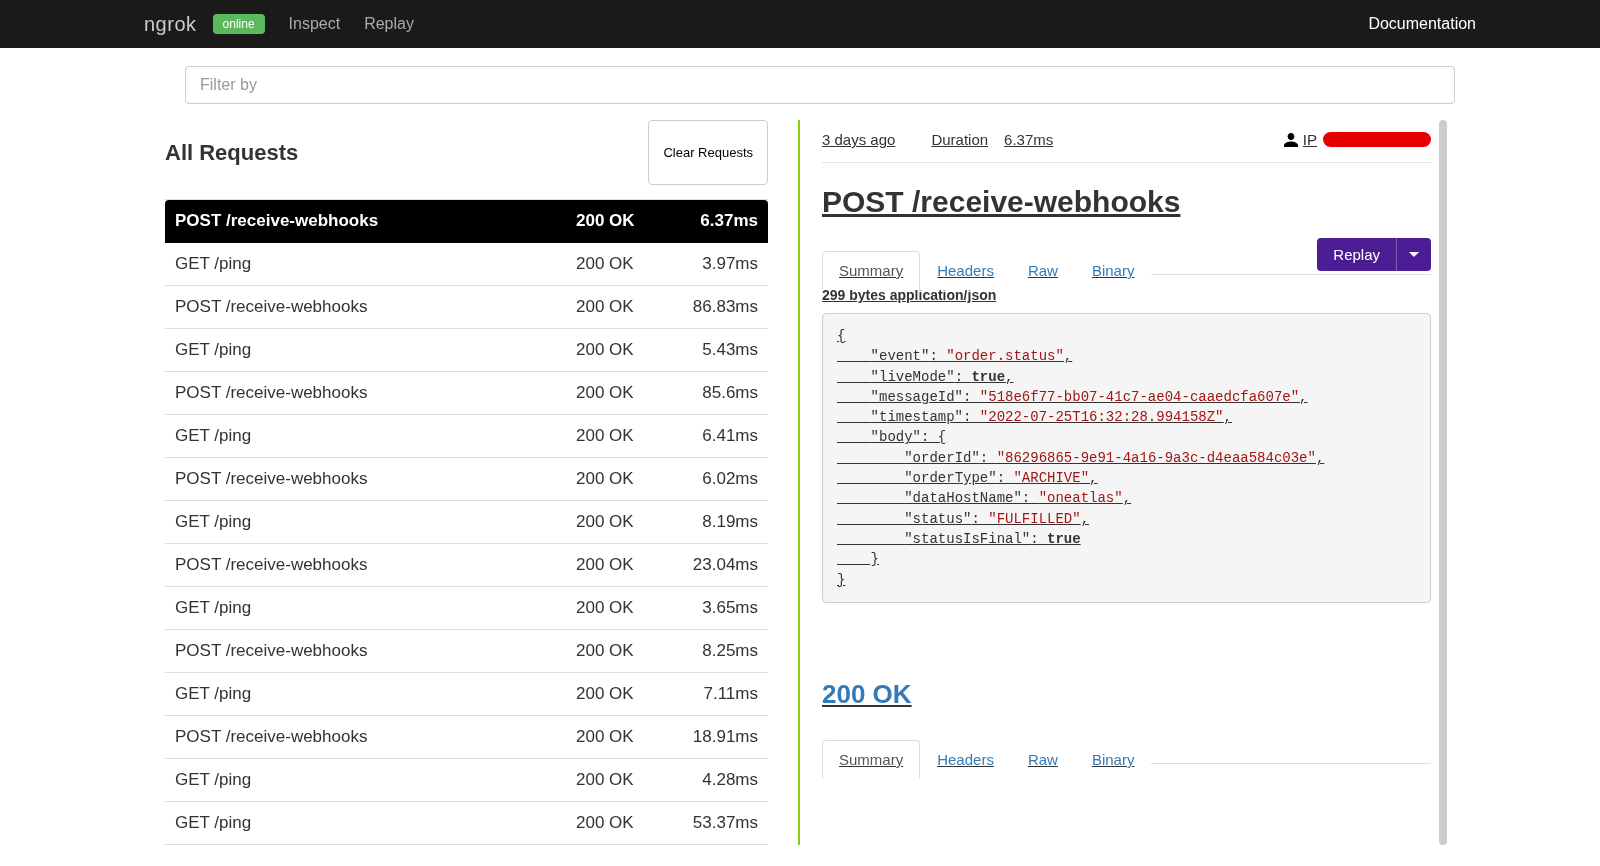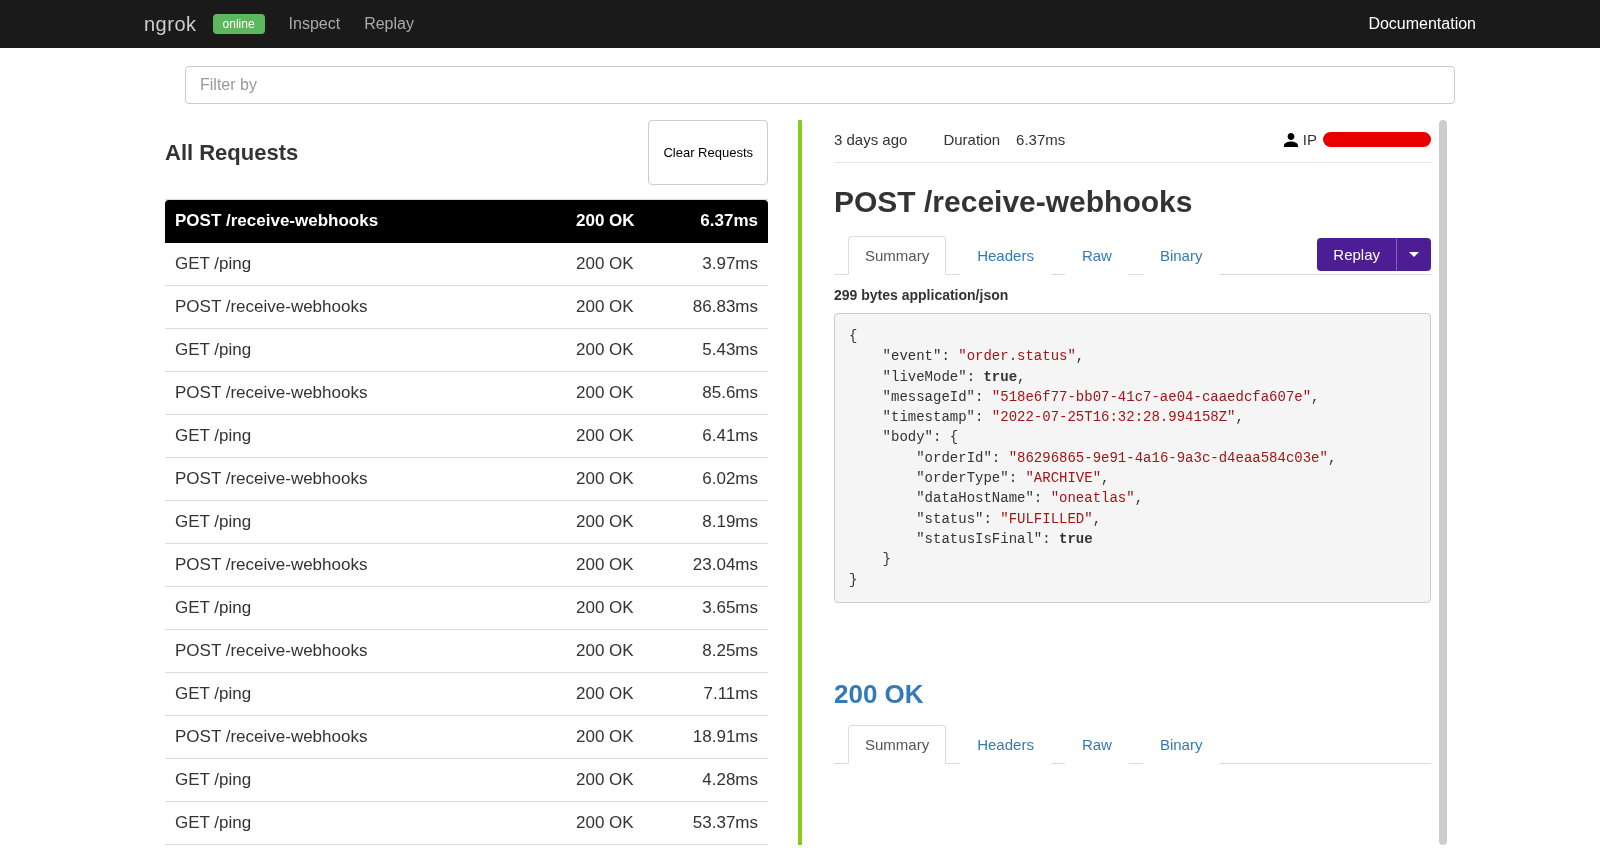--- a/index.html
+++ b/index.html
@@ -10,41 +10,41 @@
 .badge-online { background: #5cb85c; color: #fff; padding: 3px 10px; border-radius: 4px; font-size: 12px; font-weight: 400; margin-left: -8px; }
 .nav-link { color: #aaa; text-decoration: none; font-size: 16px; cursor: pointer; text-align: right; }
 .nav-right { padding-right: 100px; }
 .nav-right .nav-link { color: #fff; }
 .container { max-width: 1270px; margin: 0 auto; padding: 0 0; }
 .filter-wrap { padding: 18px 0 16px 0; }
 .filter-input { width: 100%; padding: 9px 14px; border: 1px solid #ccc; border-radius: 4px; font-size: 16px; color: #555; outline: none; margin-left: 20px; }
 .filter-input::placeholder { color: #999; }
 .content { display: flex; gap: 30px; }
 .left-panel { width: 603px; flex-shrink: 0; }
-.right-panel { flex: 1; min-width: 0; border-left: 4px solid #84cc16; padding-left: 32px; padding-right: 4px; position: relative; }
+.right-panel { flex: 1; min-width: 0; border-left: 2px solid #84cc16; padding-left: 22px; padding-right: 4px; position: relative; text-decoration: underline; }
 .req-header-row { display: flex; align-items: center; justify-content: space-between; margin-bottom: 14px; }
 .req-title { font-size: 22px; font-weight: 700; }
 .btn-clear { background: #fff; border: 1px solid #ccc; border-radius: 4px; padding: 24px 14px; font-size: 13px; cursor: pointer; margin-left: 45px; }
 .req-list { border-top: 1px solid #ddd; }
 .req-item { display: flex; align-items: center; padding: 11px 10px; border-bottom: 1px solid #ddd; cursor: pointer; font-size: 17px; }
 .req-item.selected { background: #000; color: #fff; border-radius: 4px 4px 0 0; border-bottom-color: #000; font-weight: 600; }
 .req-method-path { flex: 1; white-space: nowrap; overflow: hidden; text-overflow: ellipsis; }
 .req-status { width: 86px; text-align: left; }
 .req-duration { width: 96px; text-align: right; }
 .detail-meta { display: flex; align-items: center; padding: 11px 0 14px 0; border-bottom: 1px solid #e5e5e5; font-size: 15px; }
 .meta-age { margin-right: 36px; }
 .meta-dur-label { margin-right: 16px; }
 .meta-spacer { flex: 1; }
 .user-icon { width: 16px; height: 16px; display: inline-block; vertical-align: middle; margin-right: 4px; }
 .ip-label { margin-right: 6px; vertical-align: middle; }
 .ip-redact { display: inline-block; width: 108px; height: 15px; background: #e60000; border-radius: 8px; vertical-align: middle; }
 .detail-title { font-size: 30px; font-weight: 700; padding: 22px 0 16px 0; }
 .tabs-row { display: flex; align-items: center; border-bottom: 1px solid #ddd; }
 .tabs { display: flex; gap: 0; flex: 1; }
-.tab { padding: 10px 16px; font-size: 15px; color: #337ab7; cursor: pointer; border: 1px solid transparent; border-bottom: none; position: relative; top: 1px; background: #fff; margin-left: 14px; }
+.tab { padding: 10px 16px; font-size: 15px; color: #337ab7; cursor: pointer; border: 1px solid transparent; border-bottom: none; position: relative; top: 16px; background: #fff; }
 .tab.active { color: #555; border-color: #ddd; border-radius: 4px 4px 0 0; border-bottom: 1px solid #fff; }
 .replay-btn { display: flex; background: #4c1d95; color: #fff; border-radius: 4px; overflow: hidden; font-size: 15px; cursor: pointer; }
 .replay-main { padding: 8px 16px; }
 .replay-caret { padding: 8px 12px; border-left: 1px solid rgba(255,255,255,0.3); display: flex; align-items: center; }
 .caret-down { width: 0; height: 0; border-left: 5px solid transparent; border-right: 5px solid transparent; border-top: 5px solid #fff; }
 .content-type { padding: 12px 0 10px 0; font-size: 14px; font-weight: 600; }
 .code-block { background: #f5f5f5; border: 1px solid #ccc; border-radius: 4px; padding: 12px 14px; font-family: "SFMono-Regular", Consolas, "Liberation Mono", Menlo, monospace; font-size: 14px; line-height: 1.45; overflow-x: auto; white-space: pre; }
 .tok-key { color: #333; }
 .tok-str { color: #a31515; }
 .tok-bool { font-weight: 700; }

